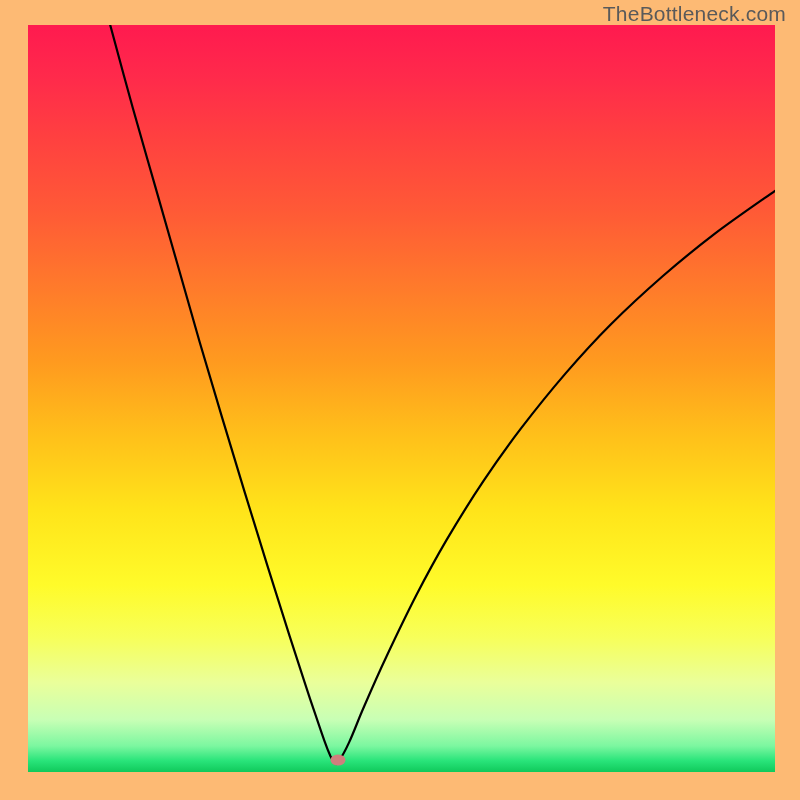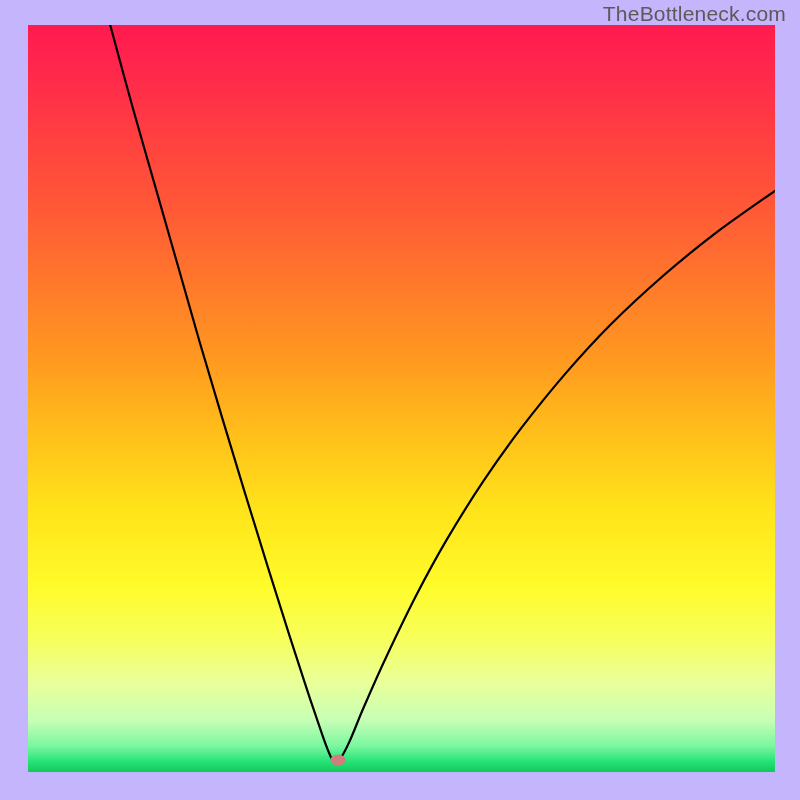--- a/index.html
+++ b/index.html
@@ -8,21 +8,21 @@
     width: 800px;
     height: 800px;
     background: #000;
     font-family: Arial, Helvetica, sans-serif;
     overflow: hidden;
   }
   .stage {
     position: relative;
     width: 800px;
     height: 800px;
-    background: #c4b5fd;
+    background: #fdba74;
   }
   .watermark {
     position: absolute;
     top: 2px;
     right: 14px;
     color: #5a5a5a;
     font-size: 21px;
     font-weight: 500;
     letter-spacing: 0.2px;
     z-index: 20;

